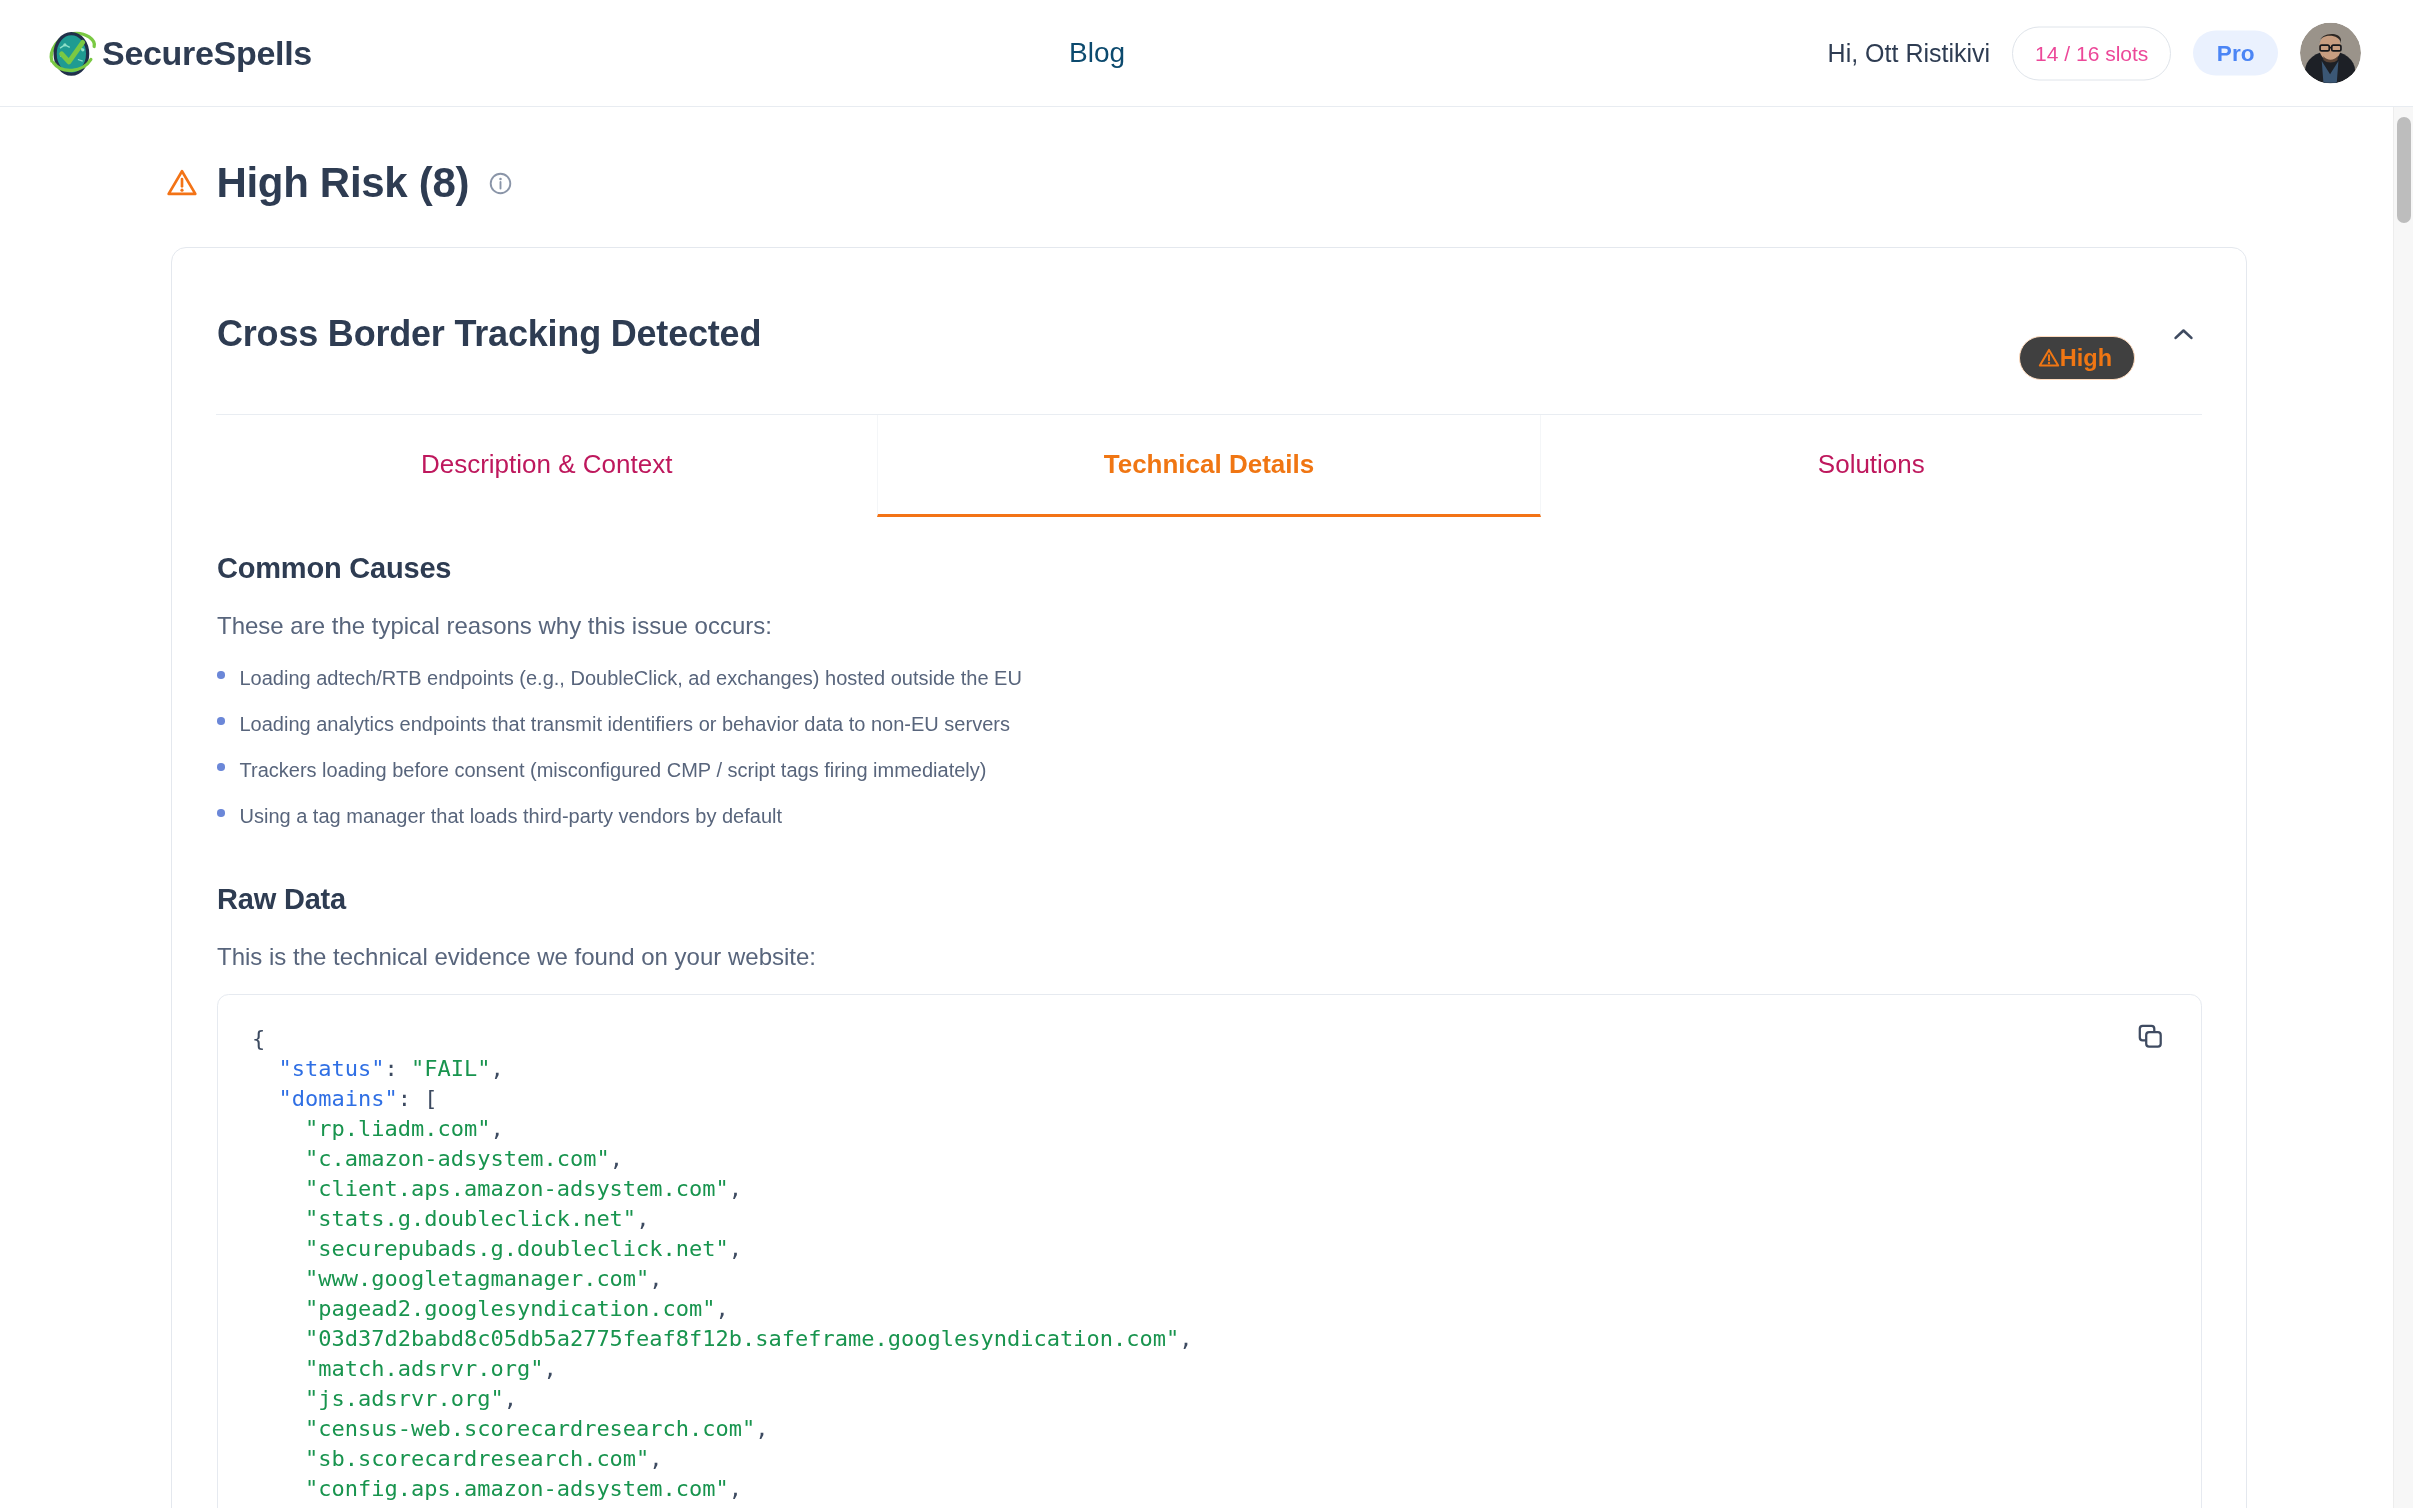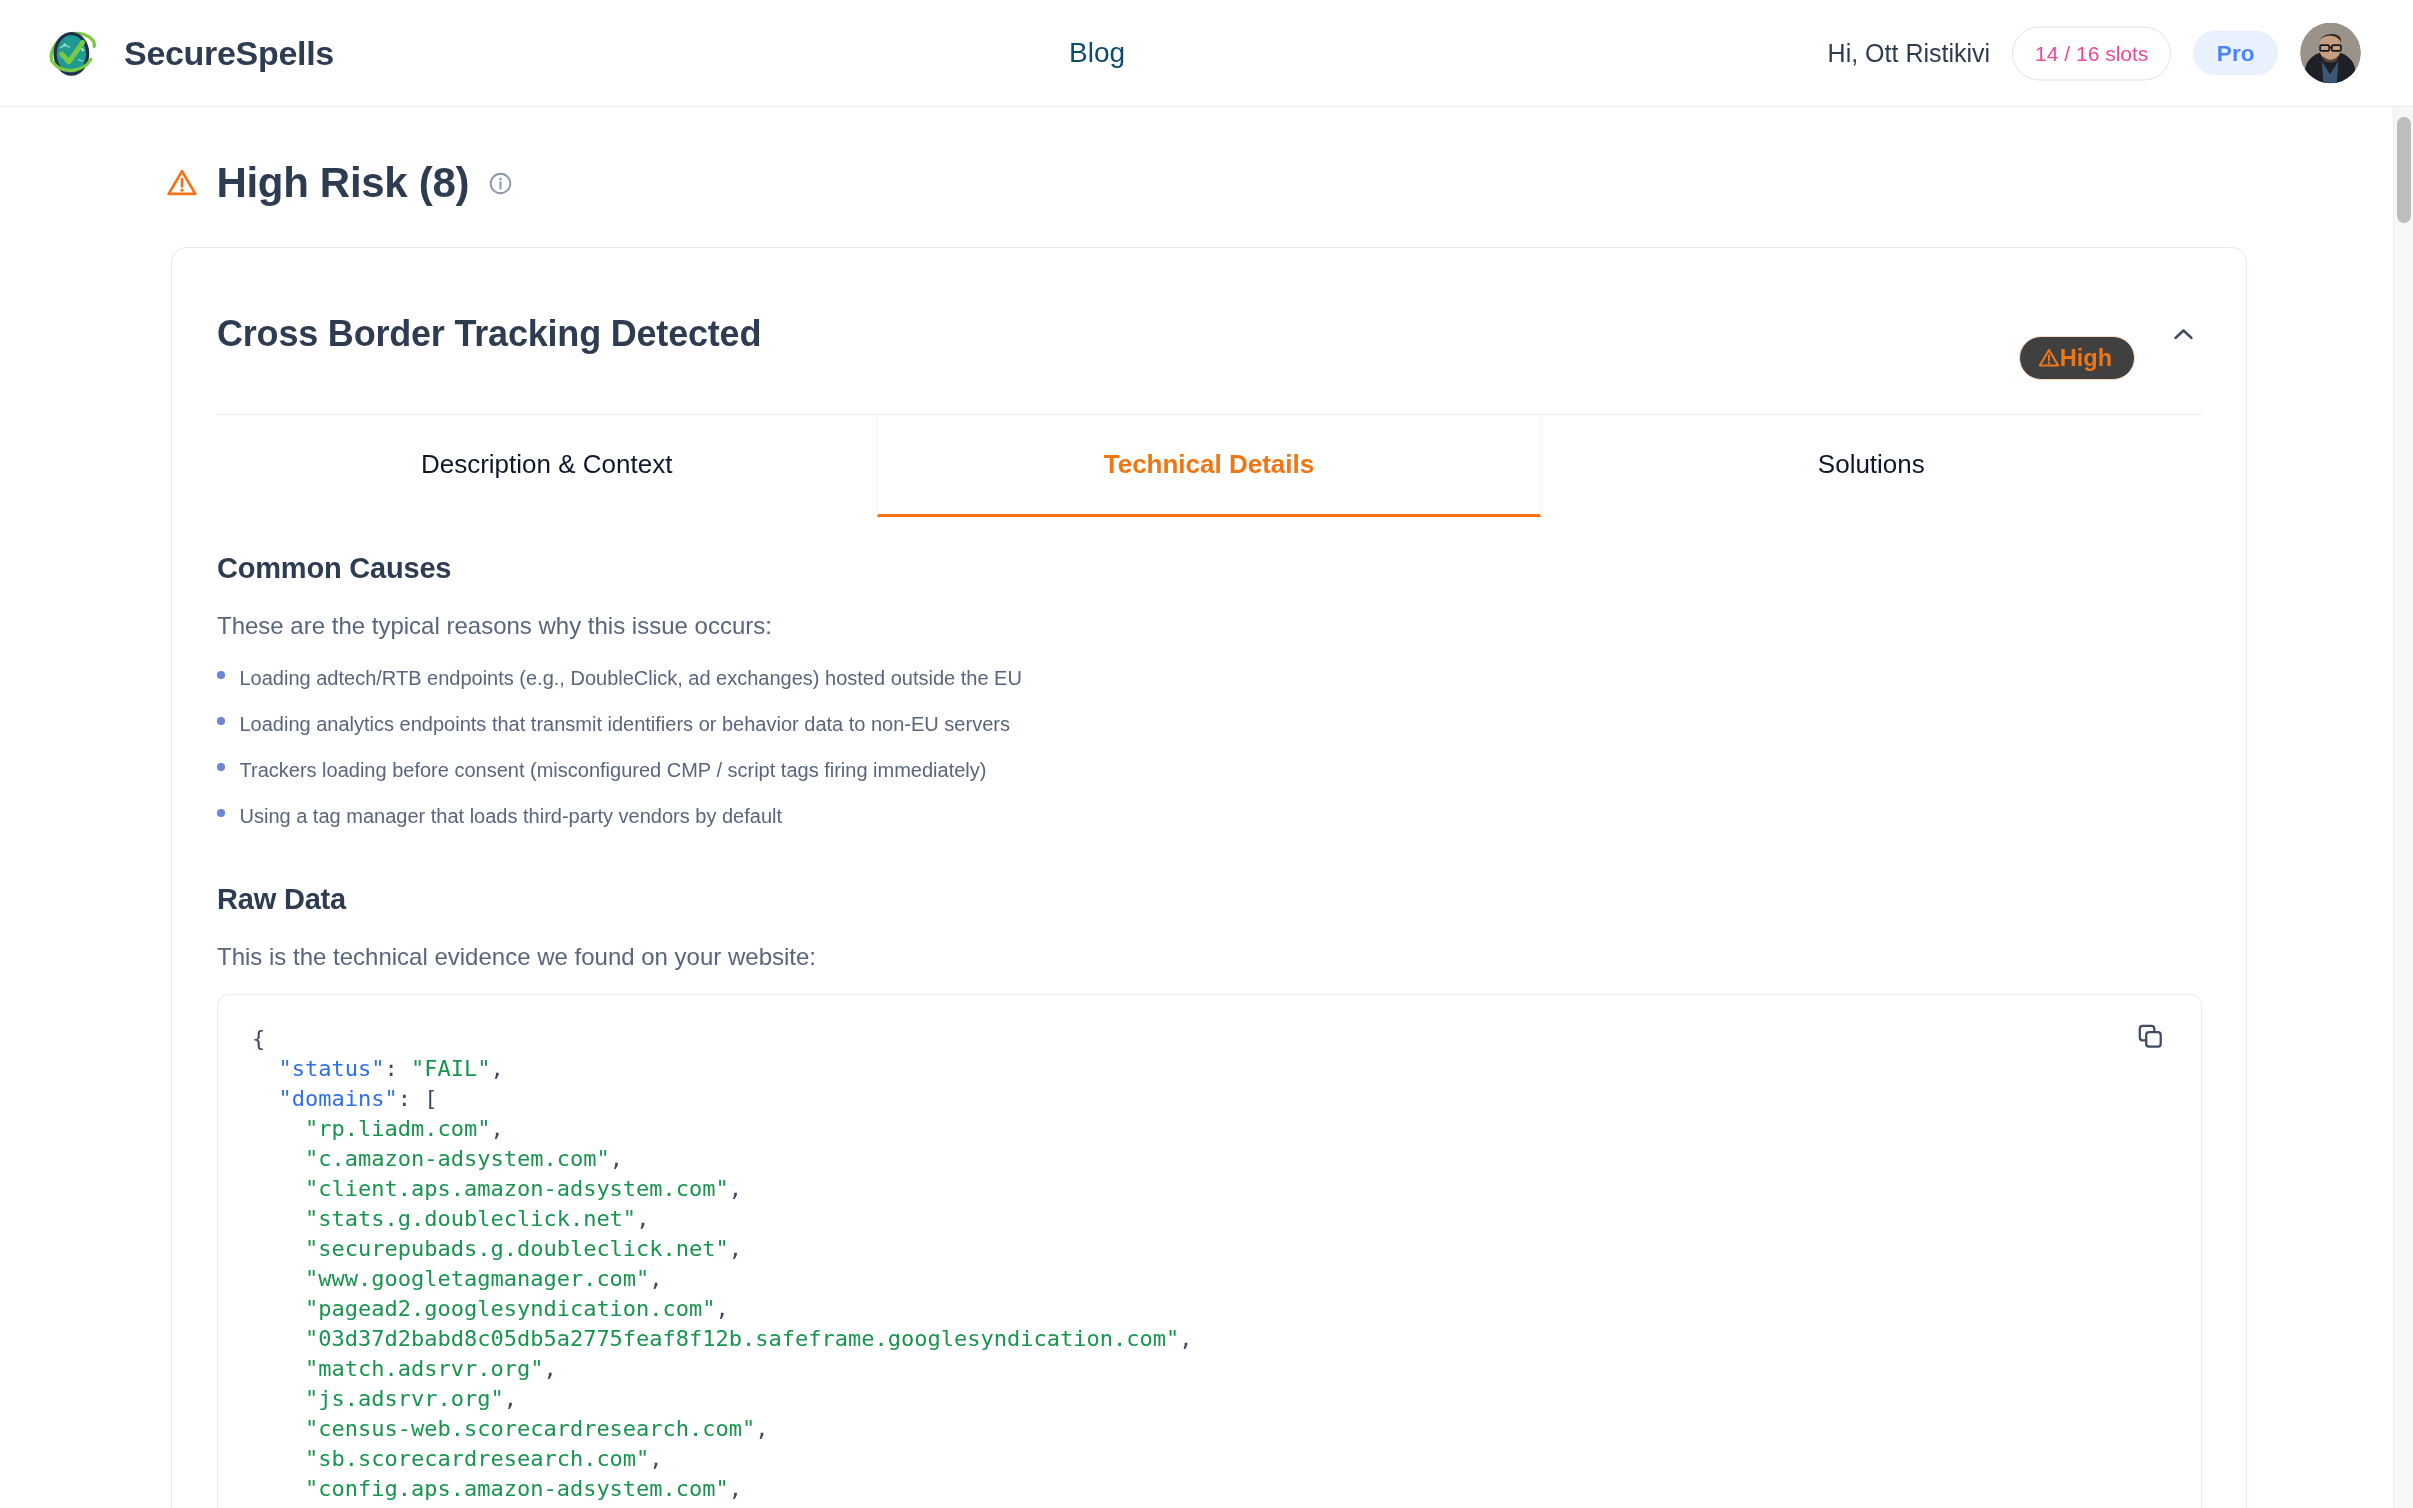--- a/index.html
+++ b/index.html
@@ -15,21 +15,21 @@
     position: relative;
     height: 107px;
     background: #ffffff;
     border-bottom: 0.8px solid #e8ecf1;
     display: flex;
     align-items: center;
   }
   .brand {
     display: flex;
     align-items: center;
-    gap: 25px;
+    gap: 3px;
     margin-left: 47px;
   }
   .brand-logo { width: 52px; height: 52px; display: block; }
   .brand-name {
     font-size: 34px;
     font-weight: 700;
     color: #2e3c52;
     letter-spacing: -0.3px;
     white-space: nowrap;
   }
@@ -148,21 +148,21 @@
   .tabs {
     display: flex;
     border-top: 1.3px solid #e9edf2;
     margin: 0 44px;
   }
   .tab {
     flex: 1;
     text-align: center;
     padding: 34px 0 34px;
     font-size: 26px;
-    color: #0f172a;
+    color: #be185d;
     background: none;
     border: none;
     border-bottom: 3.4px solid transparent;
     font-family: inherit;
     cursor: pointer;
   }
   .tab.active {
     color: #f07613;
     font-weight: 600;
     border-bottom-color: #f37316;

